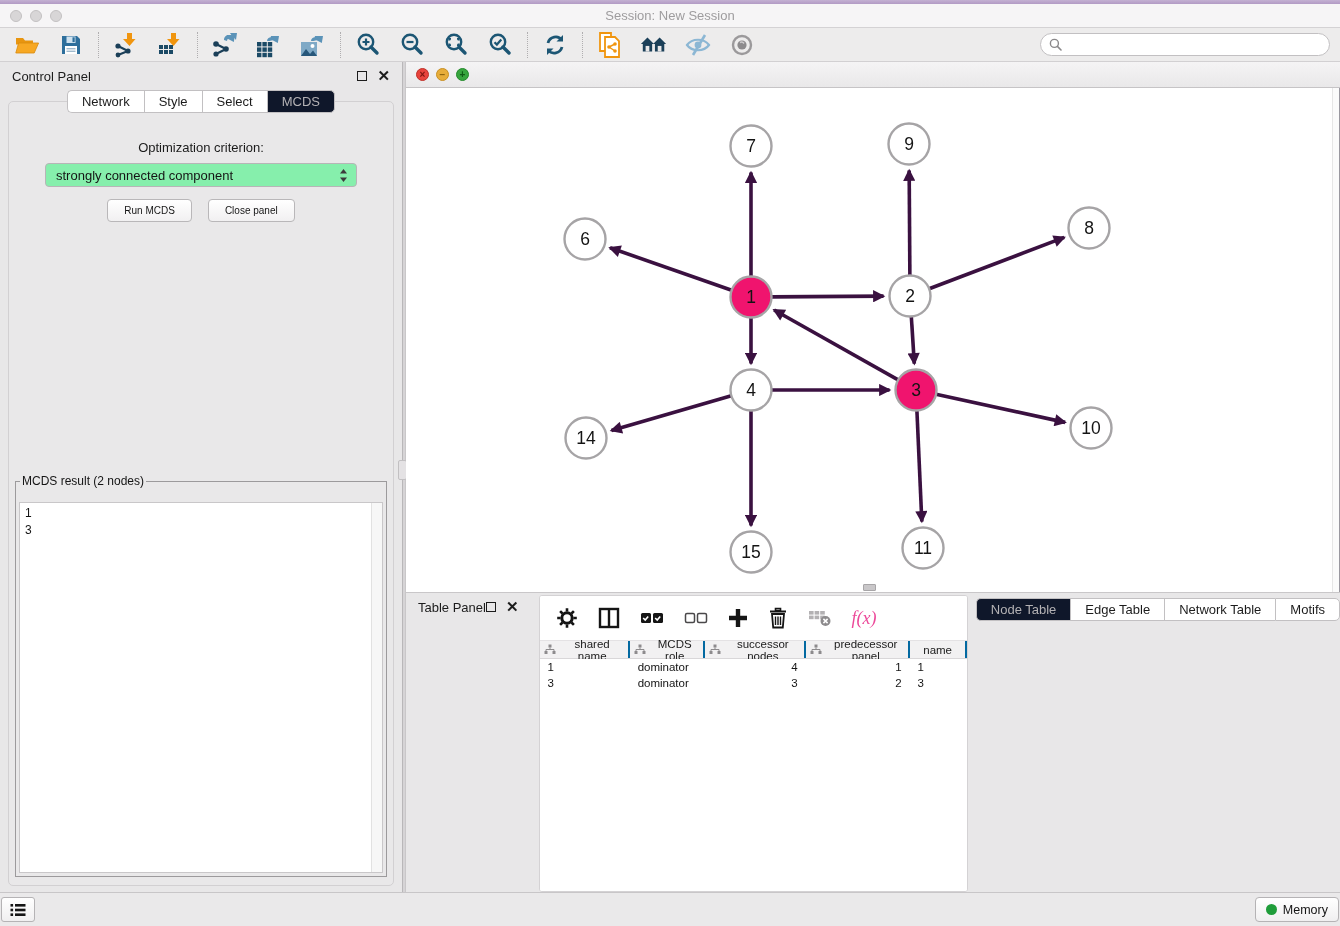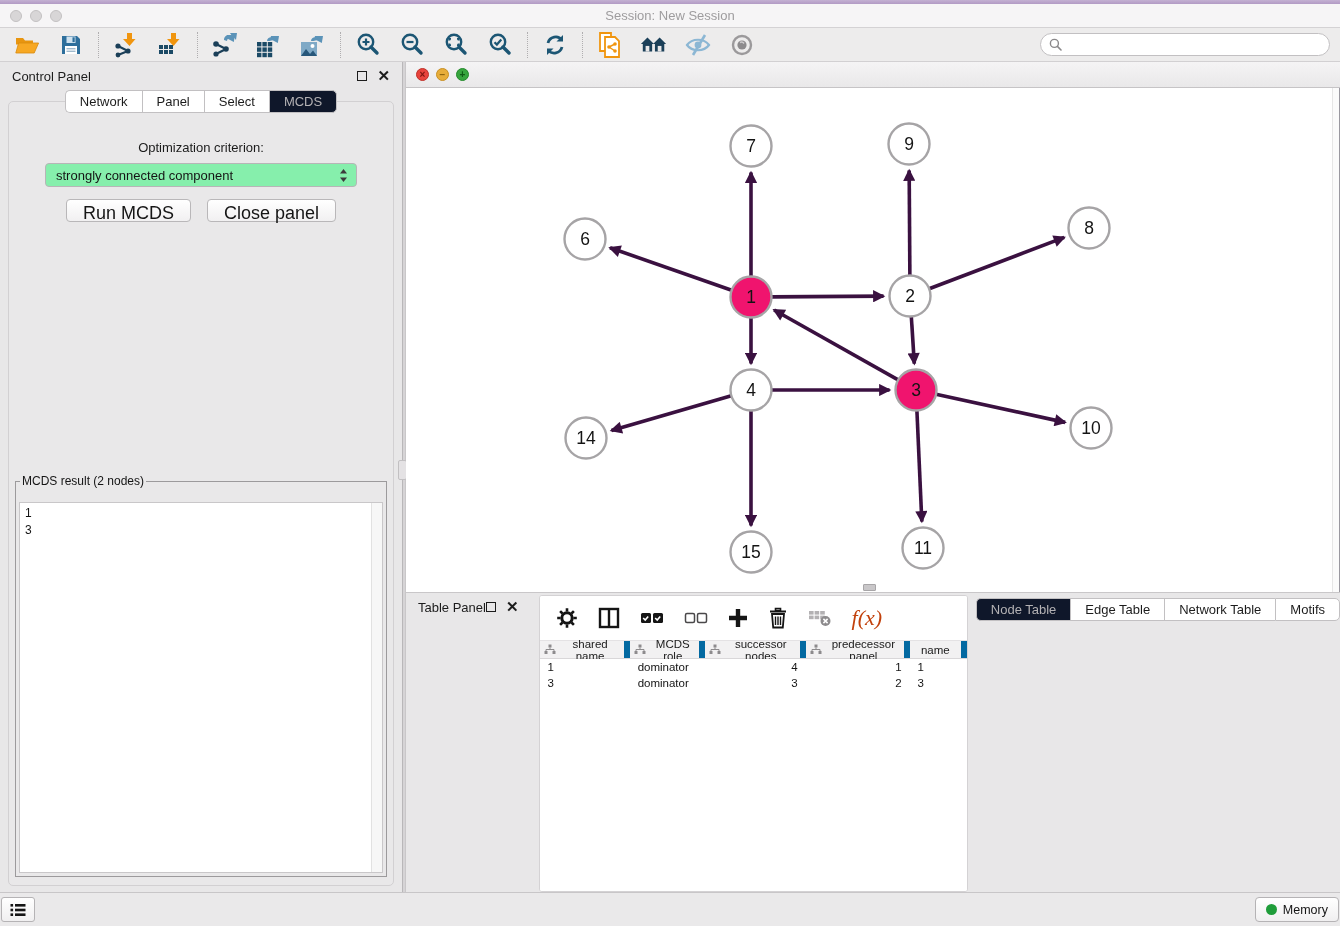--- a/index.html
+++ b/index.html
@@ -39,21 +39,21 @@
   .seg { border:1px solid #c2c0c2; border-right:none; background:#fff; font-size:13px; color:#1c1c1c; padding:3px 14px; line-height:15px; }
   .seg:first-child { border-radius:5px 0 0 5px; }
   .seg:last-child { border-right:1px solid #c2c0c2; border-radius:0 5px 5px 0; }
   .seg.disabled-selected { background:#0f172a; color:#b4b2b4; }
 
   .cp-content { flex:1; margin:-12px 8px 6px 8px; padding-top:12px; background:#e9e8e9; border:1px solid #d2d0d2; border-radius:5px; position:relative; }
   .opt-label { text-align:center; font-size:13px; color:#1b1b1b; margin-top:26px; }
   .dropdown { margin:8px 36px 0 36px; height:24px; background:#86efac; border:1px solid #b7b5b7; border-radius:4px; display:flex; align-items:center; padding:0 8px 0 10px; }
   .dropdown .dd-label { font-size:13px; color:#151515; flex:1; }
   .btn-row { display:flex; justify-content:center; gap:16px; margin-top:12px; }
-  .push-btn { font-family:"Liberation Sans",sans-serif; font-size:18px; color:#151515; background:linear-gradient(#ffffff,#f1f0f1); border:1px solid #b9b7b9; border-radius:4px; padding:3px 16px; height:23px; }
+  .push-btn { font-family:"Liberation Sans",sans-serif; font-size:10px; color:#151515; background:linear-gradient(#ffffff,#f1f0f1); border:1px solid #b9b7b9; border-radius:4px; padding:3px 16px; height:23px; }
 
   fieldset.result { position:absolute; left:6px; right:6px; top:372px; bottom:8px; border:1px solid #9c9a9c; background:#e9e8e9; padding:2px; }
   fieldset.result legend { font-size:12px; color:#141414; padding:0 2px; margin-left:2px; }
   .result-area { position:absolute; left:3px; right:3px; top:14px; bottom:3px; background:#fff; border:1px solid #c9c7c9; overflow:hidden; }
   .result-line { font-size:12px; color:#141414; line-height:17px; padding-left:5px; }
   .result-line:first-child { padding-top:2px; }
   .result-scroll { position:absolute; top:0; right:0; bottom:0; width:11px; background:#f7f7f7; border-left:1px solid #e2e2e2; }
 
   
   .v-divider { width:3px; background:#d6d4d6; border-left:1px solid #b9b7b9; position:relative; }
@@ -73,23 +73,23 @@
   .canvas { flex:1; background:#fff; position:relative; border-right:1px solid #9a98a0; }
   .canvas svg { position:absolute; inset:0; }
   .canvas-scroll { position:absolute; top:0; right:0; bottom:0; width:7px; background:#fbfbfb; border-left:1px solid #e6e6e6; }
   .canvas-grip { position:absolute; bottom:1px; left:457px; width:13px; height:7px; background:#c9c7c9; border:1px solid #a8a6a8; border-radius:1px; }
 
   
   .table-panel { height:300px; background:#e8e7e8; border-left:1px solid #c9c7c9; border-top:1px solid #c9c7c9; display:flex; flex-direction:row; }
   .tp-white { margin:2px 8px 0 8px; background:#fff; border:1px solid #d4d2d4; border-radius:3px; flex:1; display:flex; flex-direction:column; overflow:hidden; }
   .tp-toolbar { height:44px; display:flex; align-items:center; gap:20px; padding:0 16px; background:#fff; }
   .tp-tool { display:flex; align-items:center; justify-content:center; }
-  .fx-label { font-size:22px; font-style:italic; font-family:"Liberation Serif",serif; color:#c2410c; }
+  .fx-label { font-size:18px; font-style:italic; font-family:"Liberation Serif",serif; color:#ec4899; }
   .thead { display:flex; height:19px; border-top:1px solid #e4e2e4; border-bottom:1px solid #d9d7d9; background:#f2f1f2; }
-  .th { display:flex; align-items:center; font-size:11.5px; color:#202020; border-right:6px solid #0369a1; padding:0 4px; gap:5px; }
+  .th { display:flex; align-items:center; font-size:11.5px; color:#202020; border-right:2px solid #0369a1; padding:0 4px; gap:5px; }
   .th .th-label { flex:1; text-align:center; }
   .tbody { flex:1; background:#fff; }
   .tr { display:flex; height:16px; }
   .td { font-size:11.5px; color:#141414; padding:0 8px; line-height:16px; white-space:nowrap; overflow:hidden; }
 
   .tp-tabs-row { height:32px; display:flex; justify-content:center; align-items:center; }
 
   
   .statusbar { height:34px; background:#eae9ea; border-top:1px solid #c8c6c8; display:flex; align-items:center; padding:0 1px; }
   .sb-btn { height:25px; background:linear-gradient(#ffffff,#f0eff0); border:1px solid #b5b3b5; border-radius:3px; display:flex; align-items:center; justify-content:center; padding:0 7px; }
@@ -287,21 +287,21 @@
     <div class="control-panel">
       <div class="panel-header">
         <span class="panel-title">Control Panel</span>
         <span class="panel-hdr-icons">
           <span class="float-box"></span>
           <span class="close-x">✕</span>
         </span>
       </div>
       <div class="seg-tabs" id="cp-tabs">
           <span class="seg">Network</span>
-          <span class="seg">Panel</span>
+          <span class="seg">Style</span>
           <span class="seg">Select</span>
           <span class="seg disabled-selected">MCDS</span>
         </div>
       <div class="cp-content">
         <div class="opt-label">Optimization criterion:</div>
         <div class="dropdown">
           <span class="dd-label">strongly connected component</span>
           <svg width="9" height="15" viewBox="0 0 9 15">
               <path d="M4.5 1 L8 5.4 H1 z" fill="#3c3a3c"></path>
               <path d="M4.5 14 L1 9.6 H8 z" fill="#3c3a3c"></path>

